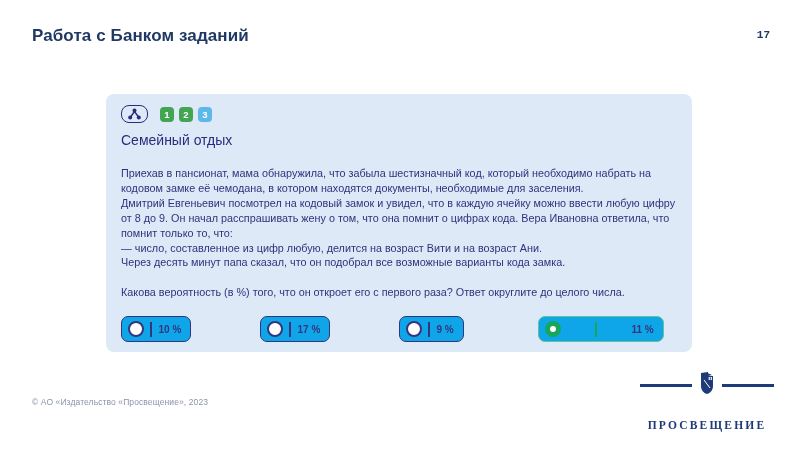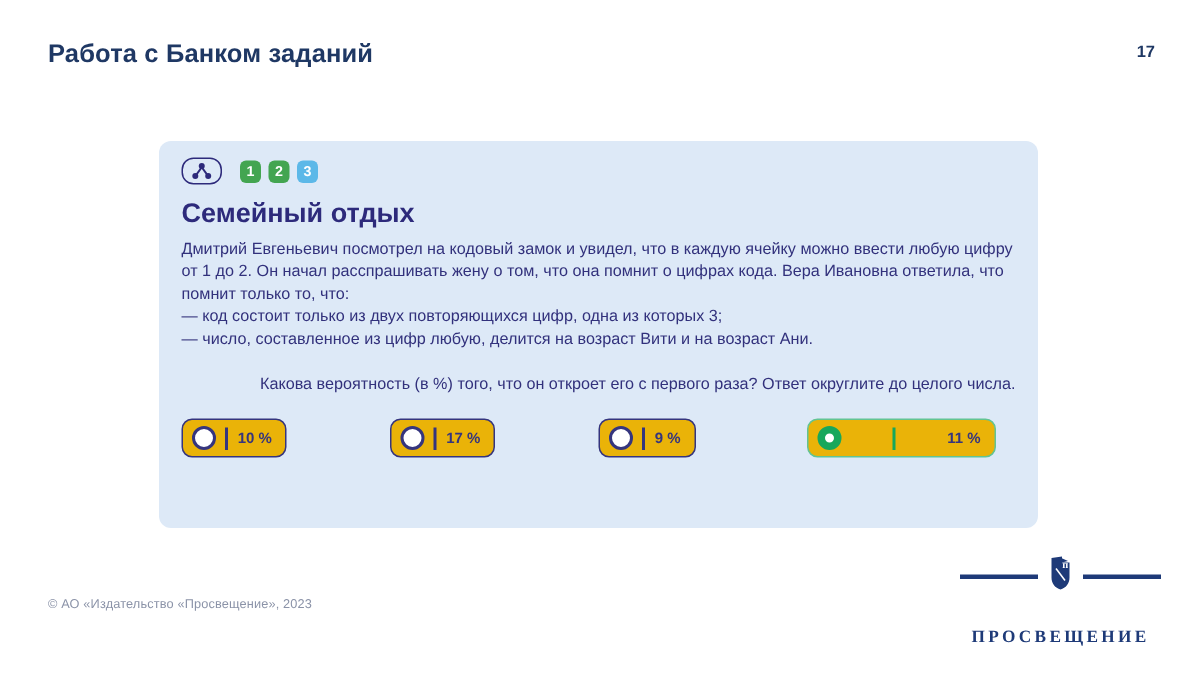--- a/index.html
+++ b/index.html
@@ -6,48 +6,48 @@
   html,body { background:#fff; }
   .slide {
     position:relative; width:800px; height:445px; background:#ffffff;
     font-family:"Liberation Sans", sans-serif; overflow:hidden;
   }
   .header {
     position:absolute; top:26px; left:32px; right:30px;
     display:flex; justify-content:space-between; align-items:flex-start;
   }
   .page-title { font-size:17px; font-weight:bold; color:#1f3864; letter-spacing:0.1px; }
-  .page-number { font-size:11px; font-weight:bold; color:#1f3864; margin-top:3px; }
+  .page-number { font-size:11px; font-weight:bold; color:#1f3864; margin-top:3px;font-family:Liberation Mono, monospace; }
 
   .card {
     position:absolute; left:106px; top:94px; width:586px; height:258px;
     background:#dde9f7; border-radius:8px; padding:11px 15px; color:#32317c;
   }
   .card-top { display:flex; align-items:center; margin-bottom:9px; }
   .hier-icon {
     display:inline-flex; align-items:center; justify-content:center;
     width:27px; height:18px; border:1.5px solid #2d2a7b; border-radius:8px;
     background:transparent; margin-right:12px; cursor:pointer;
   }
   .badge {
     width:14px; height:15px; border-radius:4px; margin-right:5px;
     display:inline-flex; align-items:center; justify-content:center;
     color:#ffffff; font-size:9.5px; font-weight:bold; cursor:pointer;
   }
   .badge.green { background:#43a551; }
   .badge.blue  { background:#5cb8e8; }
 
-  .task-title { font-size:18px; font-weight:bold; color:#2d2a7b; margin-bottom:6px; }
+  .task-title { font-size:14px; font-weight:normal; color:#2d2a7b; margin-bottom:18px; }
   .body-text p { font-size:10.8px; line-height:14.9px; font-weight:500; color:#32317c; }
-  .question { margin-top:15px !important;text-align:right; }
+  .question { margin-top:15px !important; }
 
   .options { display:flex; margin-top:16px; }
   .opt-slot { width:145px; }
   .option {
-    display:inline-flex; align-items:center; background:#eab308;
+    display:inline-flex; align-items:center; background:#0ea5e9;
     border:1.6px solid #35357e; border-radius:7px; padding:4px 9px 4px 6px;
     cursor:pointer;
   }
   .radio {
     width:16px; height:16px; border-radius:50%; background:#fff;
     border:2px solid #35357e; margin-right:6px; flex:none;
   }
   .divider { width:1.5px; height:15px; background:#35357e; margin-right:7px; flex:none; }
   .opt-label { font-size:10px; font-weight:600; color:#35357e; white-space:nowrap; }
   .option.selected { border-color:#62c493;gap:28px; }
@@ -90,23 +90,24 @@
         </svg>
       </span>
       <span class="badge green">1</span>
       <span class="badge green">2</span>
       <span class="badge blue">3</span>
     </div>
 
     <div class="task-title">Семейный отдых</div>
 
     <div class="body-text">
-      <p>Дмитрий Евгеньевич посмотрел на кодовый замок и увидел, что в каждую ячейку можно ввести любую цифру от 1 до 2. Он начал расспрашивать жену о том, что она помнит о цифрах кода. Вера Ивановна ответила, что помнит только то, что:</p>
-      <p>— код состоит только из двух повторяющихся цифр, одна из которых 3;</p>
+      <p>Приехав в пансионат, мама обнаружила, что забыла шестизначный код, который необходимо набрать на кодовом замке её чемодана, в котором находятся документы, необходимые для заселения.</p>
+      <p>Дмитрий Евгеньевич посмотрел на кодовый замок и увидел, что в каждую ячейку можно ввести любую цифру от 8 до 9. Он начал расспрашивать жену о том, что она помнит о цифрах кода. Вера Ивановна ответила, что помнит только то, что:</p>
       <p>— число, составленное из цифр любую, делится на возраст Вити и на возраст Ани.</p>
+      <p>Через десять минут папа сказал, что он подобрал все возможные варианты кода замка.</p>
       <p class="question">Какова вероятность (в %) того, что он откроет его с первого раза? Ответ округлите до целого числа.</p>
     </div>
 
     <div class="options">
       <div class="opt-slot">
         <div class="option">
           <span class="radio"></span>
           <span class="divider"></span>
           <span class="opt-label">10 %</span>
         </div>

